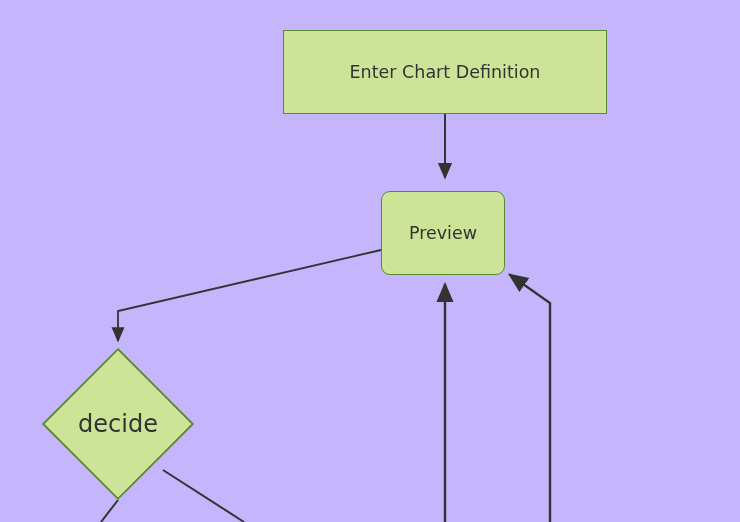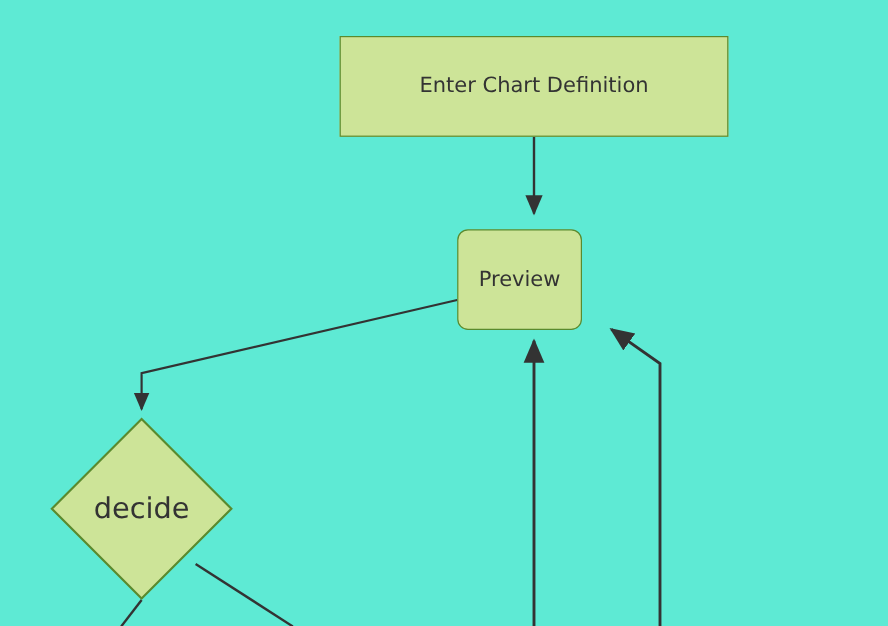--- a/index.html
+++ b/index.html
@@ -7,21 +7,21 @@
     padding: 0;
     background: #ffffff;
   }
   body {
     font-family: "DejaVu Sans", "Liberation Sans", sans-serif;
   }
   #diagram-canvas {
     position: relative;
     width: 740px;
     height: 522px;
-    background: #5eead4;
+    background: #c4b5fd;
     overflow: hidden;
   }
   #edge-layer {
     position: absolute;
     left: 0;
     top: 0;
     width: 740px;
     height: 522px;
   }
   .node {
@@ -104,21 +104,21 @@
 
     <g>
       <polyline points="163,470 244,522" fill="none" stroke="#333333" stroke-width="2"></polyline>
     </g>
   </svg>
 
   <div class="node node-rect" style="left:283px; top:30px; width:324px; height:84px;">
     <span>Enter Chart Definition</span>
   </div>
 
-  <div class="node node-rect-rounded" style="left:381px; top:191px; width:104px; height:84px;">
+  <div class="node node-rect-rounded" style="left:381px; top:191px; width:124px; height:84px;">
     <span>Preview</span>
   </div>
 
   <div class="node-diamond-wrap" style="left:42px; top:348px; width:152px; height:152px;">
     <svg width="152" height="152" viewBox="0 0 152 152" xmlns="http://www.w3.org/2000/svg">
       <polygon points="76,1.2 150.8,76 76,150.8 1.2,76" fill="#cde498" stroke="#5a8a2e" stroke-width="1.8"></polygon>
     </svg>
     <div class="diamond-label">decide</div>
   </div>
 

